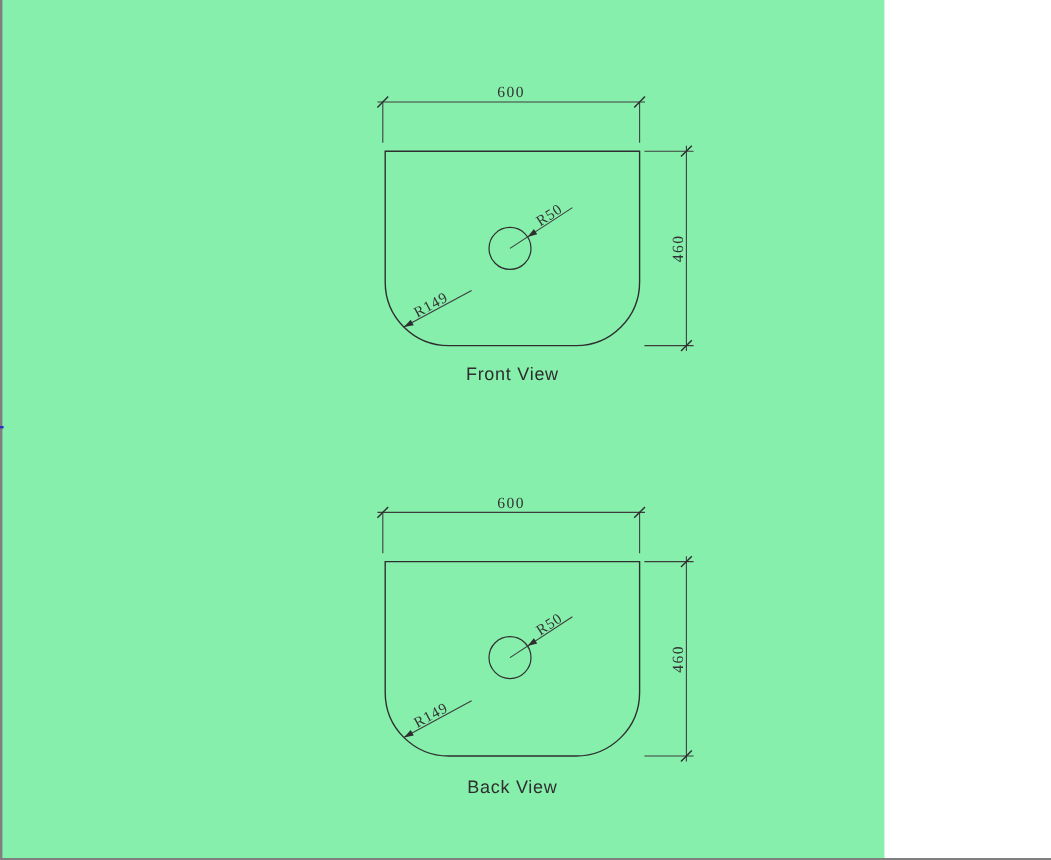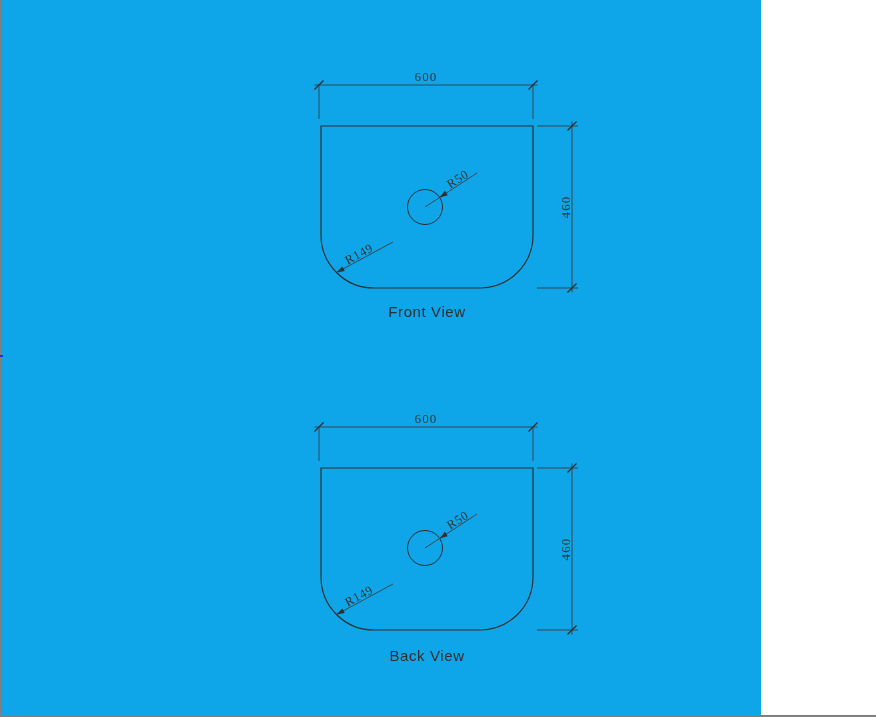--- a/index.html
+++ b/index.html
@@ -8,22 +8,21 @@
     background: #ffffff;
     width: 876px;
     height: 717px;
     overflow: hidden;
     font-family: "Liberation Sans", sans-serif;
   }
   .canvas {
     position: relative;
     width: 737px;
     height: 717px;
-    background: #0ea5e9;
-    padding-left: 24px;
+    background: #86efac;
   }
   .edge-left {
     position: absolute;
     left: 0; top: 0;
     width: 1.5px; height: 717px;
     background: #7f7f7f;
   }
   .edge-bottom {
     position: absolute;
     left: 0; top: 715px;

